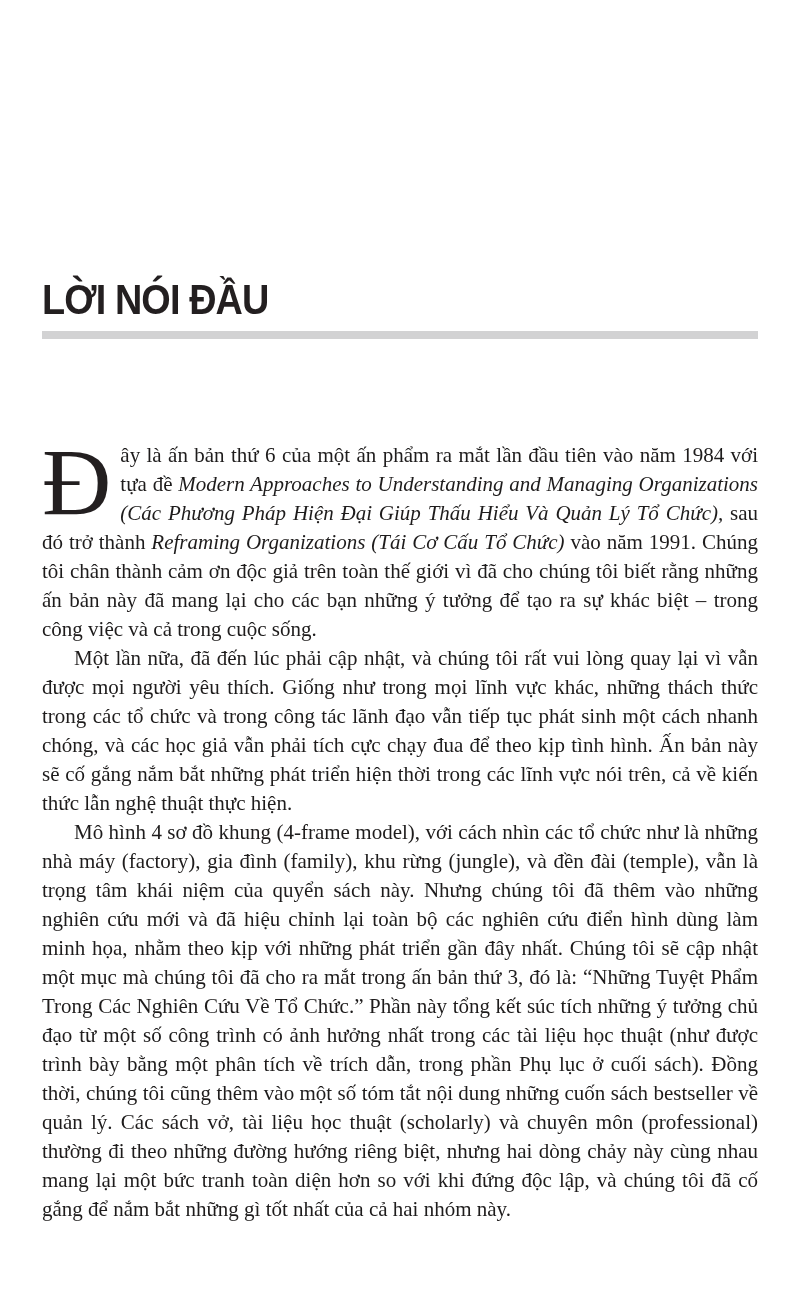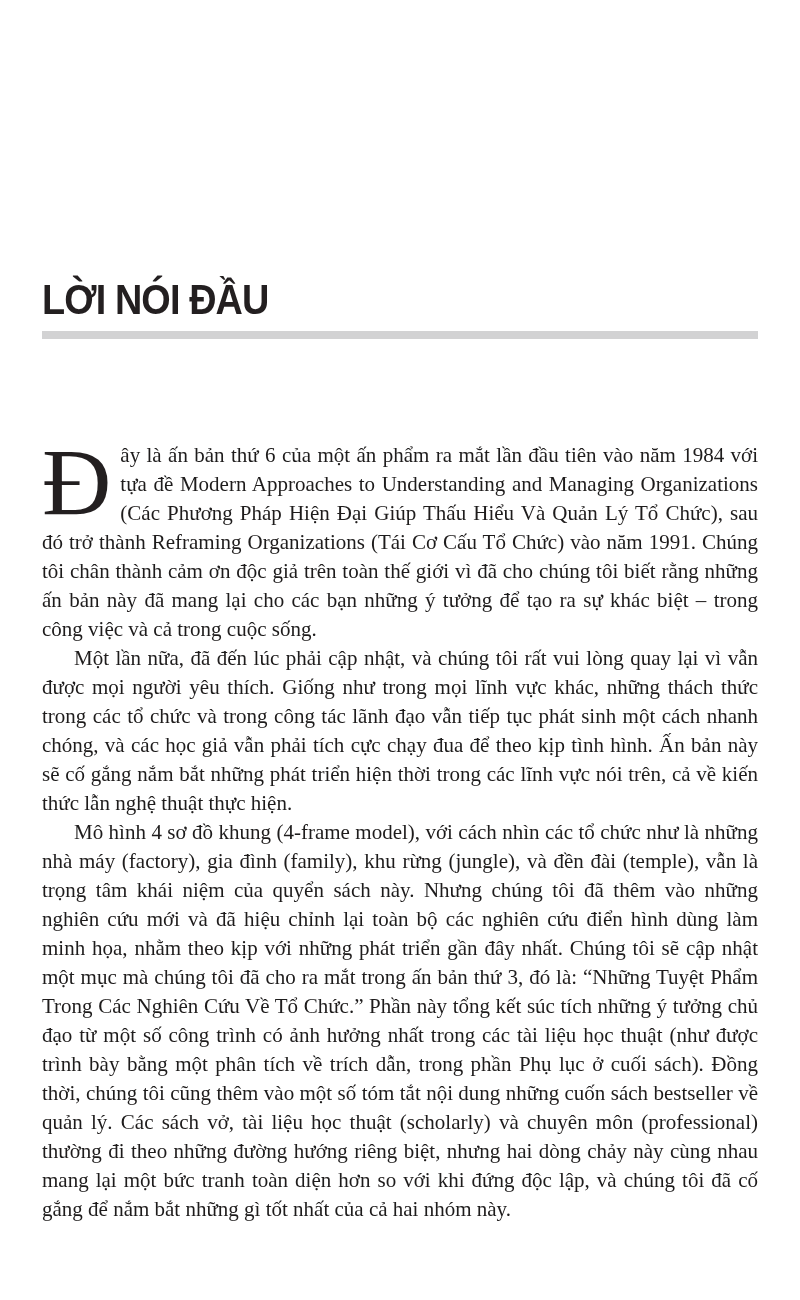--- a/index.html
+++ b/index.html
@@ -57,20 +57,21 @@
   .dropcap {
     float: left;
     font-size: 96px;
     line-height: 76px;
     height: 82px;
     margin: 4px 9px 0 0;
     color: #231f20;
     font-family: "Liberation Serif", serif;
   }
   .it {
+    font-style: italic;
   }
 </style>
 </head>
 <body>
 
 <h1 class="page-title">LỜI NÓI ĐẦU</h1>
 
 <div class="title-divider"></div>
 
 <main class="content">

